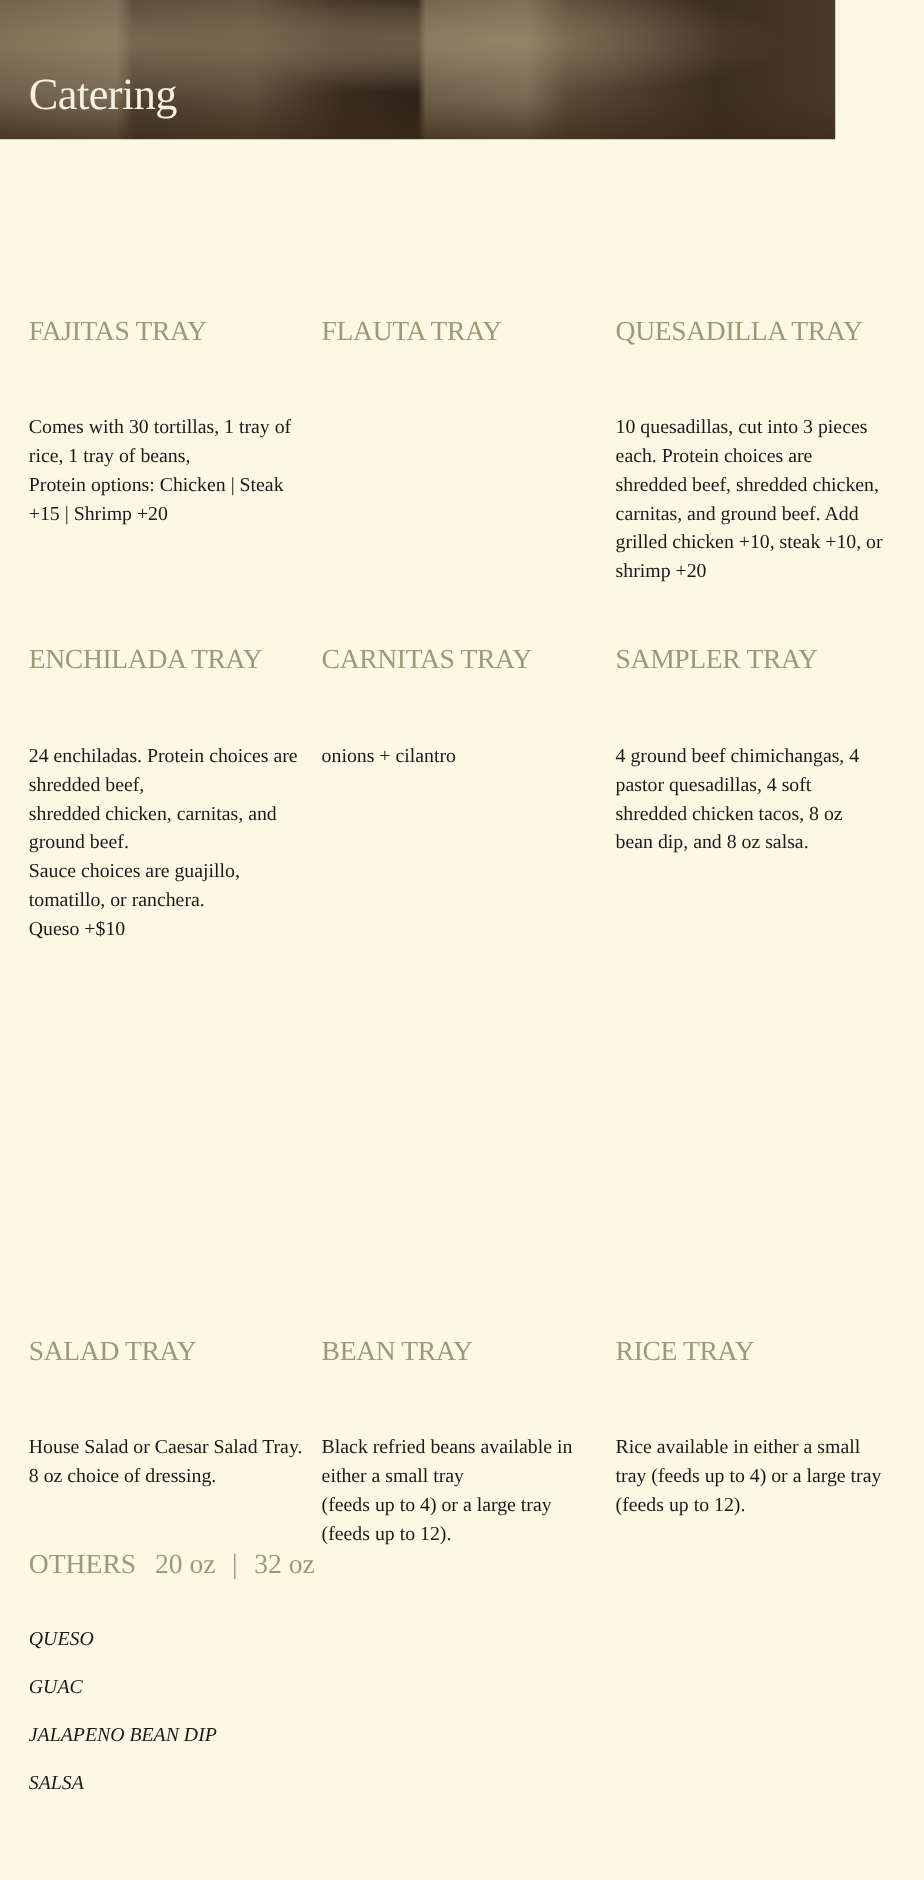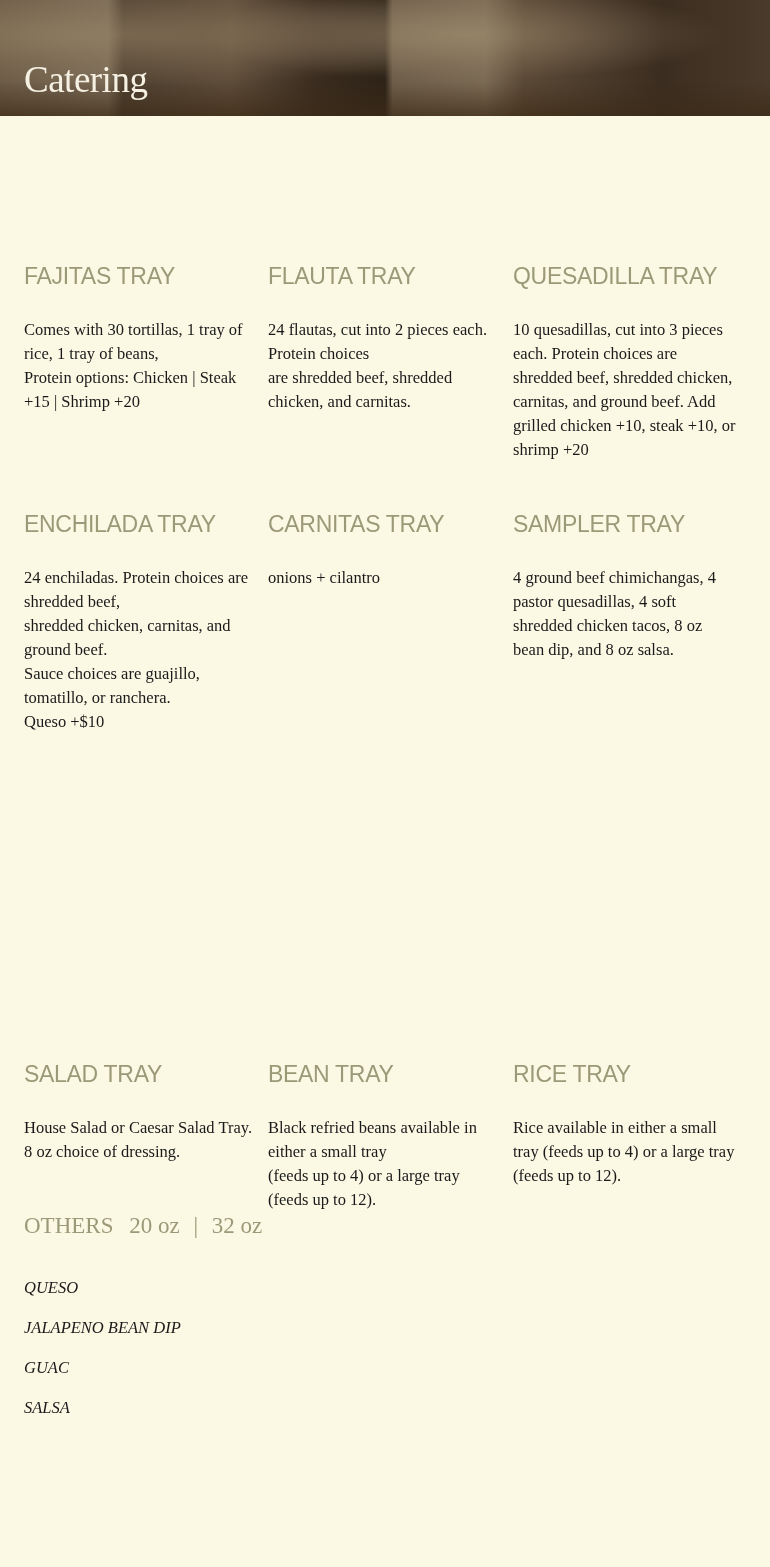--- a/index.html
+++ b/index.html
@@ -1,20 +1,20 @@
 <!DOCTYPE html>
 <html><head>
   <meta charset="utf-8">
   <style>
     * { box-sizing: border-box; margin: 0; padding: 0; }
     html, body { width: 770px; background: #fbf8e4; }
     body { font-family: "DejaVu Serif", serif; color: #1a1a1a; }
     .hero {
       position: relative;
-      width: 770px;
+      width: 696px;
       height: 116px;
       overflow: hidden;
       background:
         radial-gradient(ellipse at 12% 30%, rgba(160,140,110,0.55) 0%, rgba(0,0,0,0) 45%),
         radial-gradient(ellipse at 60% 30%, rgba(170,150,120,0.55) 0%, rgba(0,0,0,0) 40%),
         linear-gradient(90deg,
           #6b5a45 0%, #7a6a55 14%, #4e3f2f 16%, #5d4c39 30%,
           #3a2c1f 41%, #2e2318 50%, #6e5e4a 51%, #7b6a54 63%,
           #5a4936 68%, #3b2d20 86%, #4a3a2a 100%);
     }
@@ -34,30 +34,30 @@
       z-index: 2;
       font-weight: normal;
     }
     .content { padding: 0 24px; }
     .row {
       display: grid;
       grid-template-columns: 244px 245px 233px;
       column-gap: 0;
     }
     .item h2 {
-      font-family: Liberation Sans, sans-serif;
+      font-family: Liberation Serif, serif;
       font-weight: normal;
       font-size: 23px;
       color: #9b9a78;
       letter-spacing: -0.3px;
       line-height: 28px;
       text-transform: uppercase;
     }
     .item .desc {
-      margin-top: 28px;
+      margin-top: 54px;
       font-family: "Liberation Serif", serif;
       font-size: 16.5px;
       line-height: 24px;
       color: #1a1a1a;
       padding-right: 10px;
     }
     .desc span { display: block; }
     .row1 { margin-top: 146px; }
     .row2 { margin-top: 48px; }
     .row3 { margin-top: 326px; }
@@ -94,24 +94,20 @@
   <section class="row row1">
     <div class="item">
       <h2>FAJITAS TRAY</h2>
       <p class="desc">
         <span>Comes with 30 tortillas, 1 tray of rice, 1 tray of beans,</span>
         <span>Protein options: Chicken | Steak +15 | Shrimp +20</span>
       </p>
     </div>
     <div class="item">
       <h2>FLAUTA TRAY</h2>
-      <p class="desc">
-        <span>24 flautas, cut into 2 pieces each. Protein choices</span>
-        <span>are shredded beef, shredded chicken, and carnitas.</span>
-      </p>
     </div>
     <div class="item">
       <h2>QUESADILLA TRAY</h2>
       <p class="desc">
         <span>10 quesadillas, cut into 3 pieces each. Protein choices are shredded beef, shredded chicken, carnitas, and ground beef. Add grilled chicken +10, steak +10, or shrimp +20</span>
       </p>
     </div>
   </section>
 
   <section class="row row2">
@@ -162,20 +158,20 @@
 
   <section class="others">
     <h2>
       <span>OTHERS</span>
       <span class="sizes">20 oz</span>
       <span class="sep">|</span>
       <span>32 oz</span>
     </h2>
     <ul>
       <li>QUESO</li>
+      <li>GUAC</li>
       <li>JALAPENO BEAN DIP</li>
-      <li>GUAC</li>
       <li>SALSA</li>
     </ul>
   </section>
 
   <div class="spacer"></div>
 </main>
 
 </body></html>

